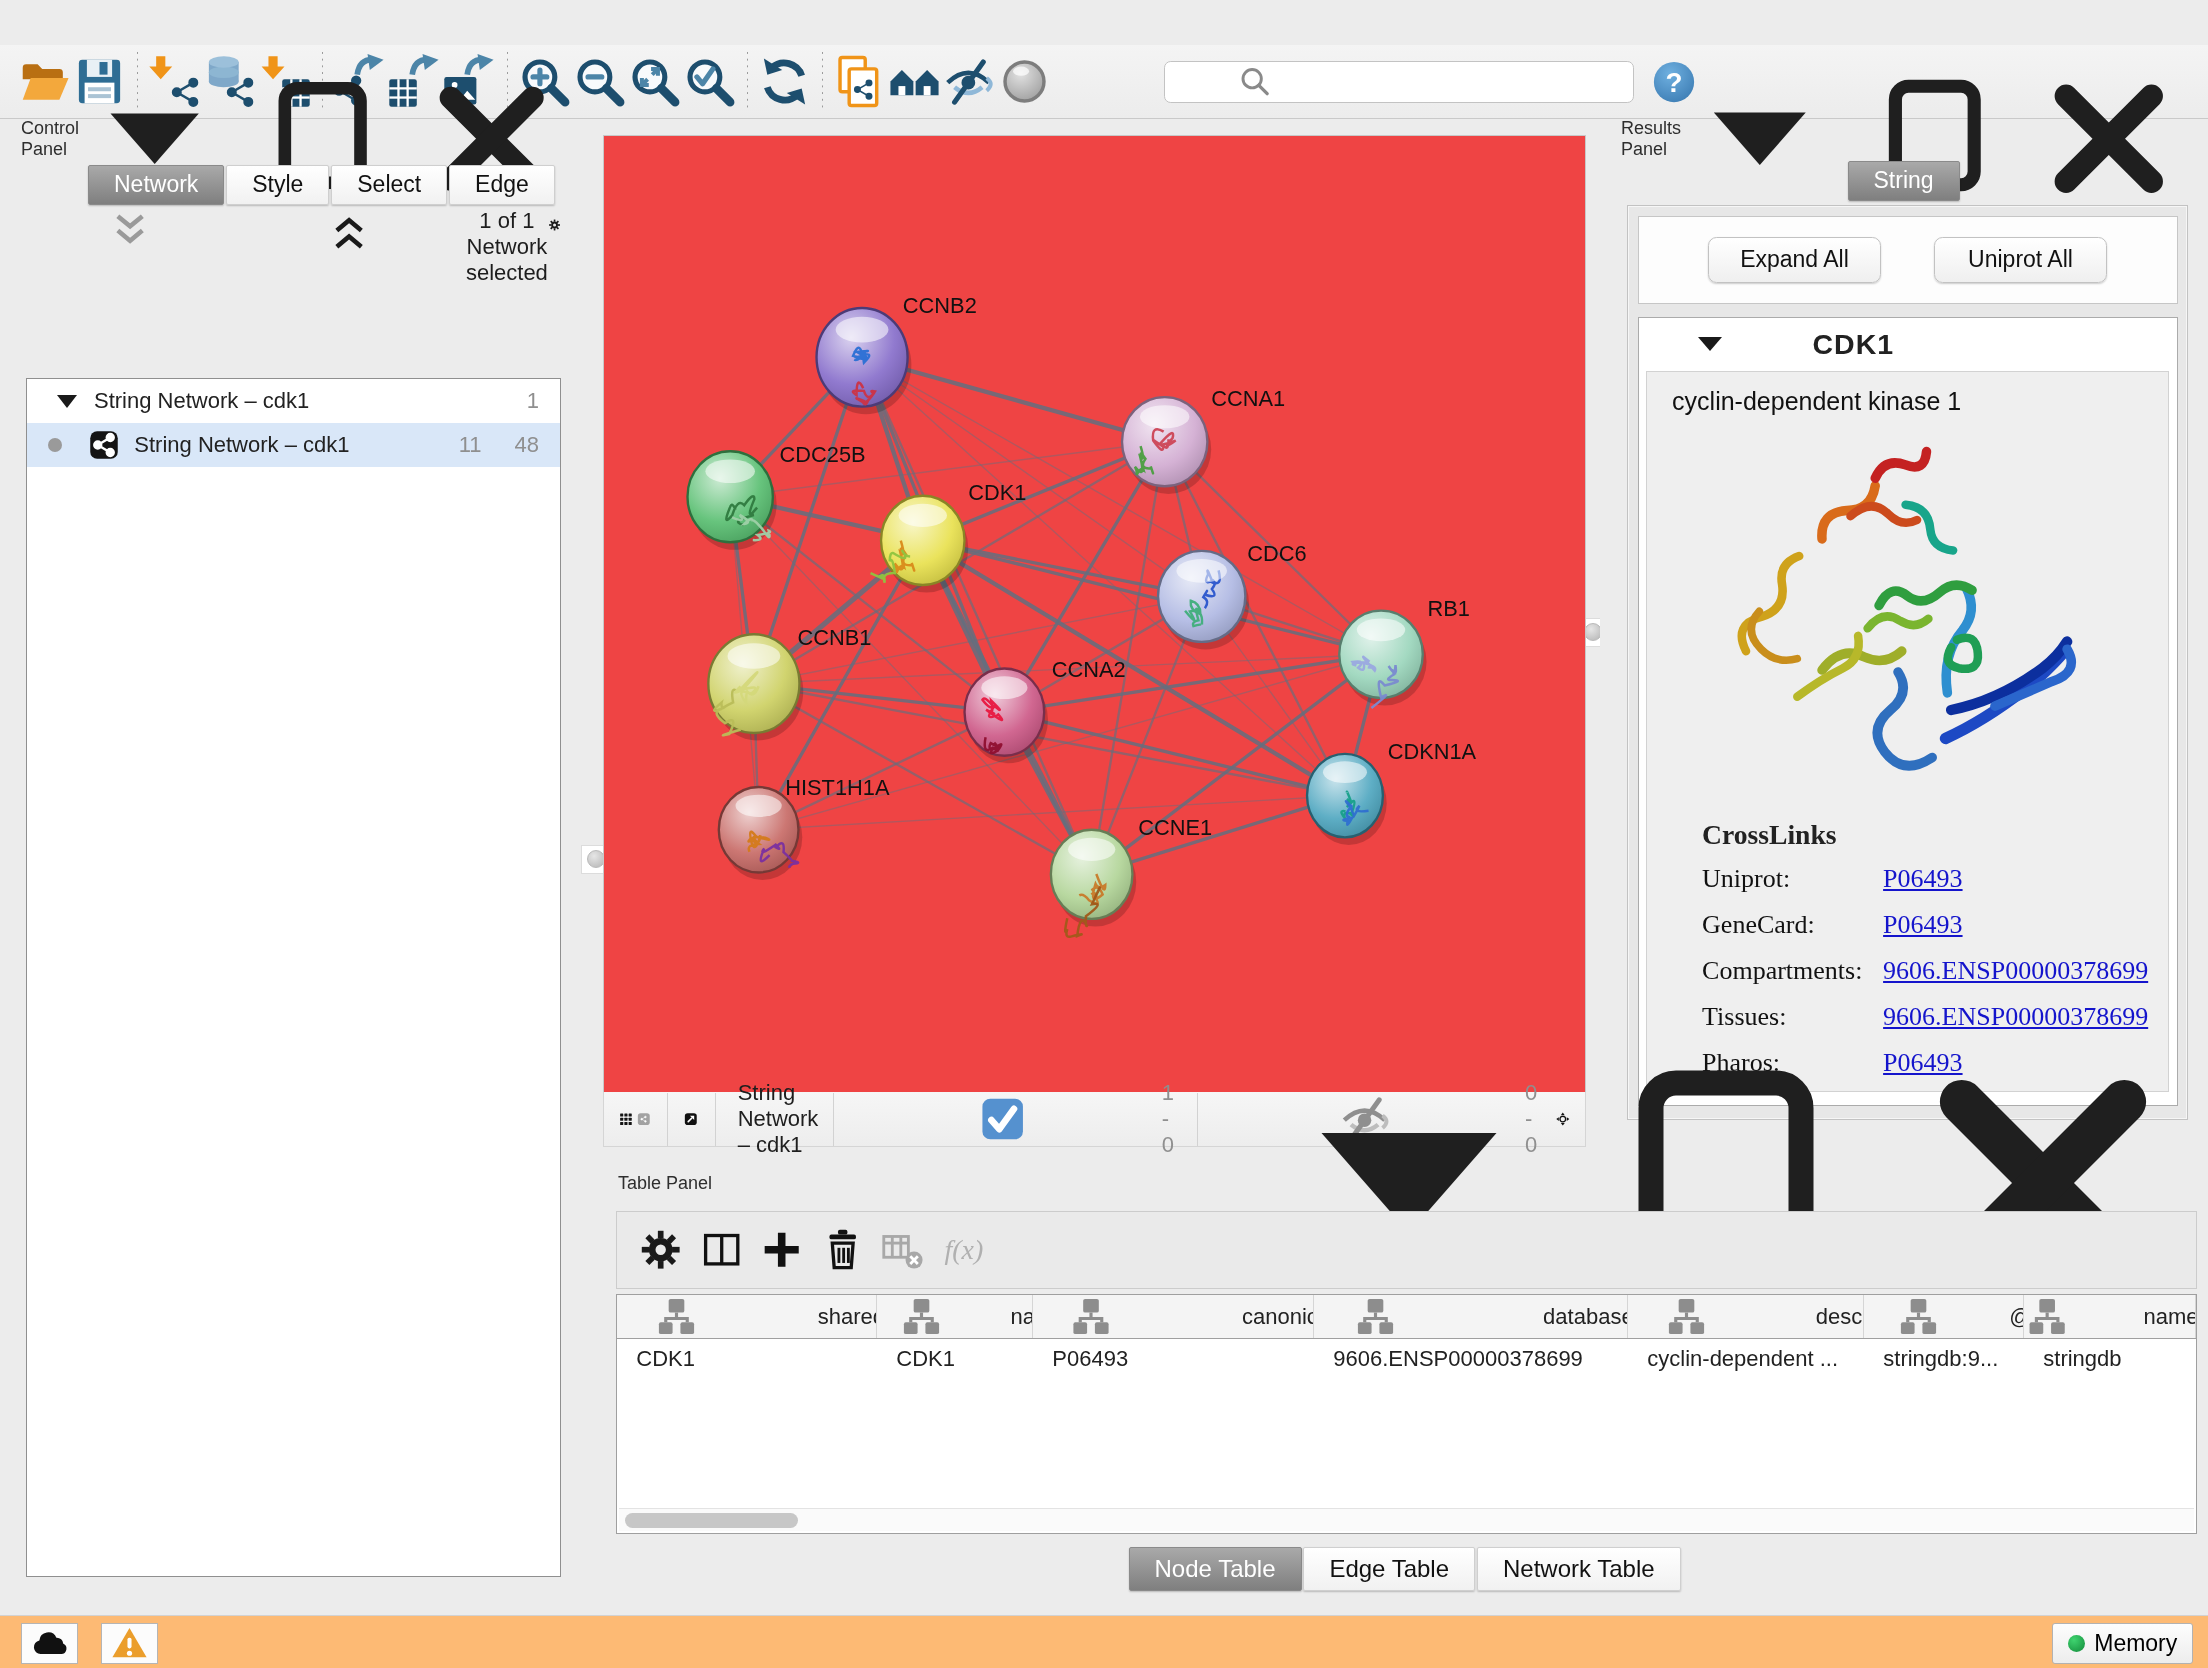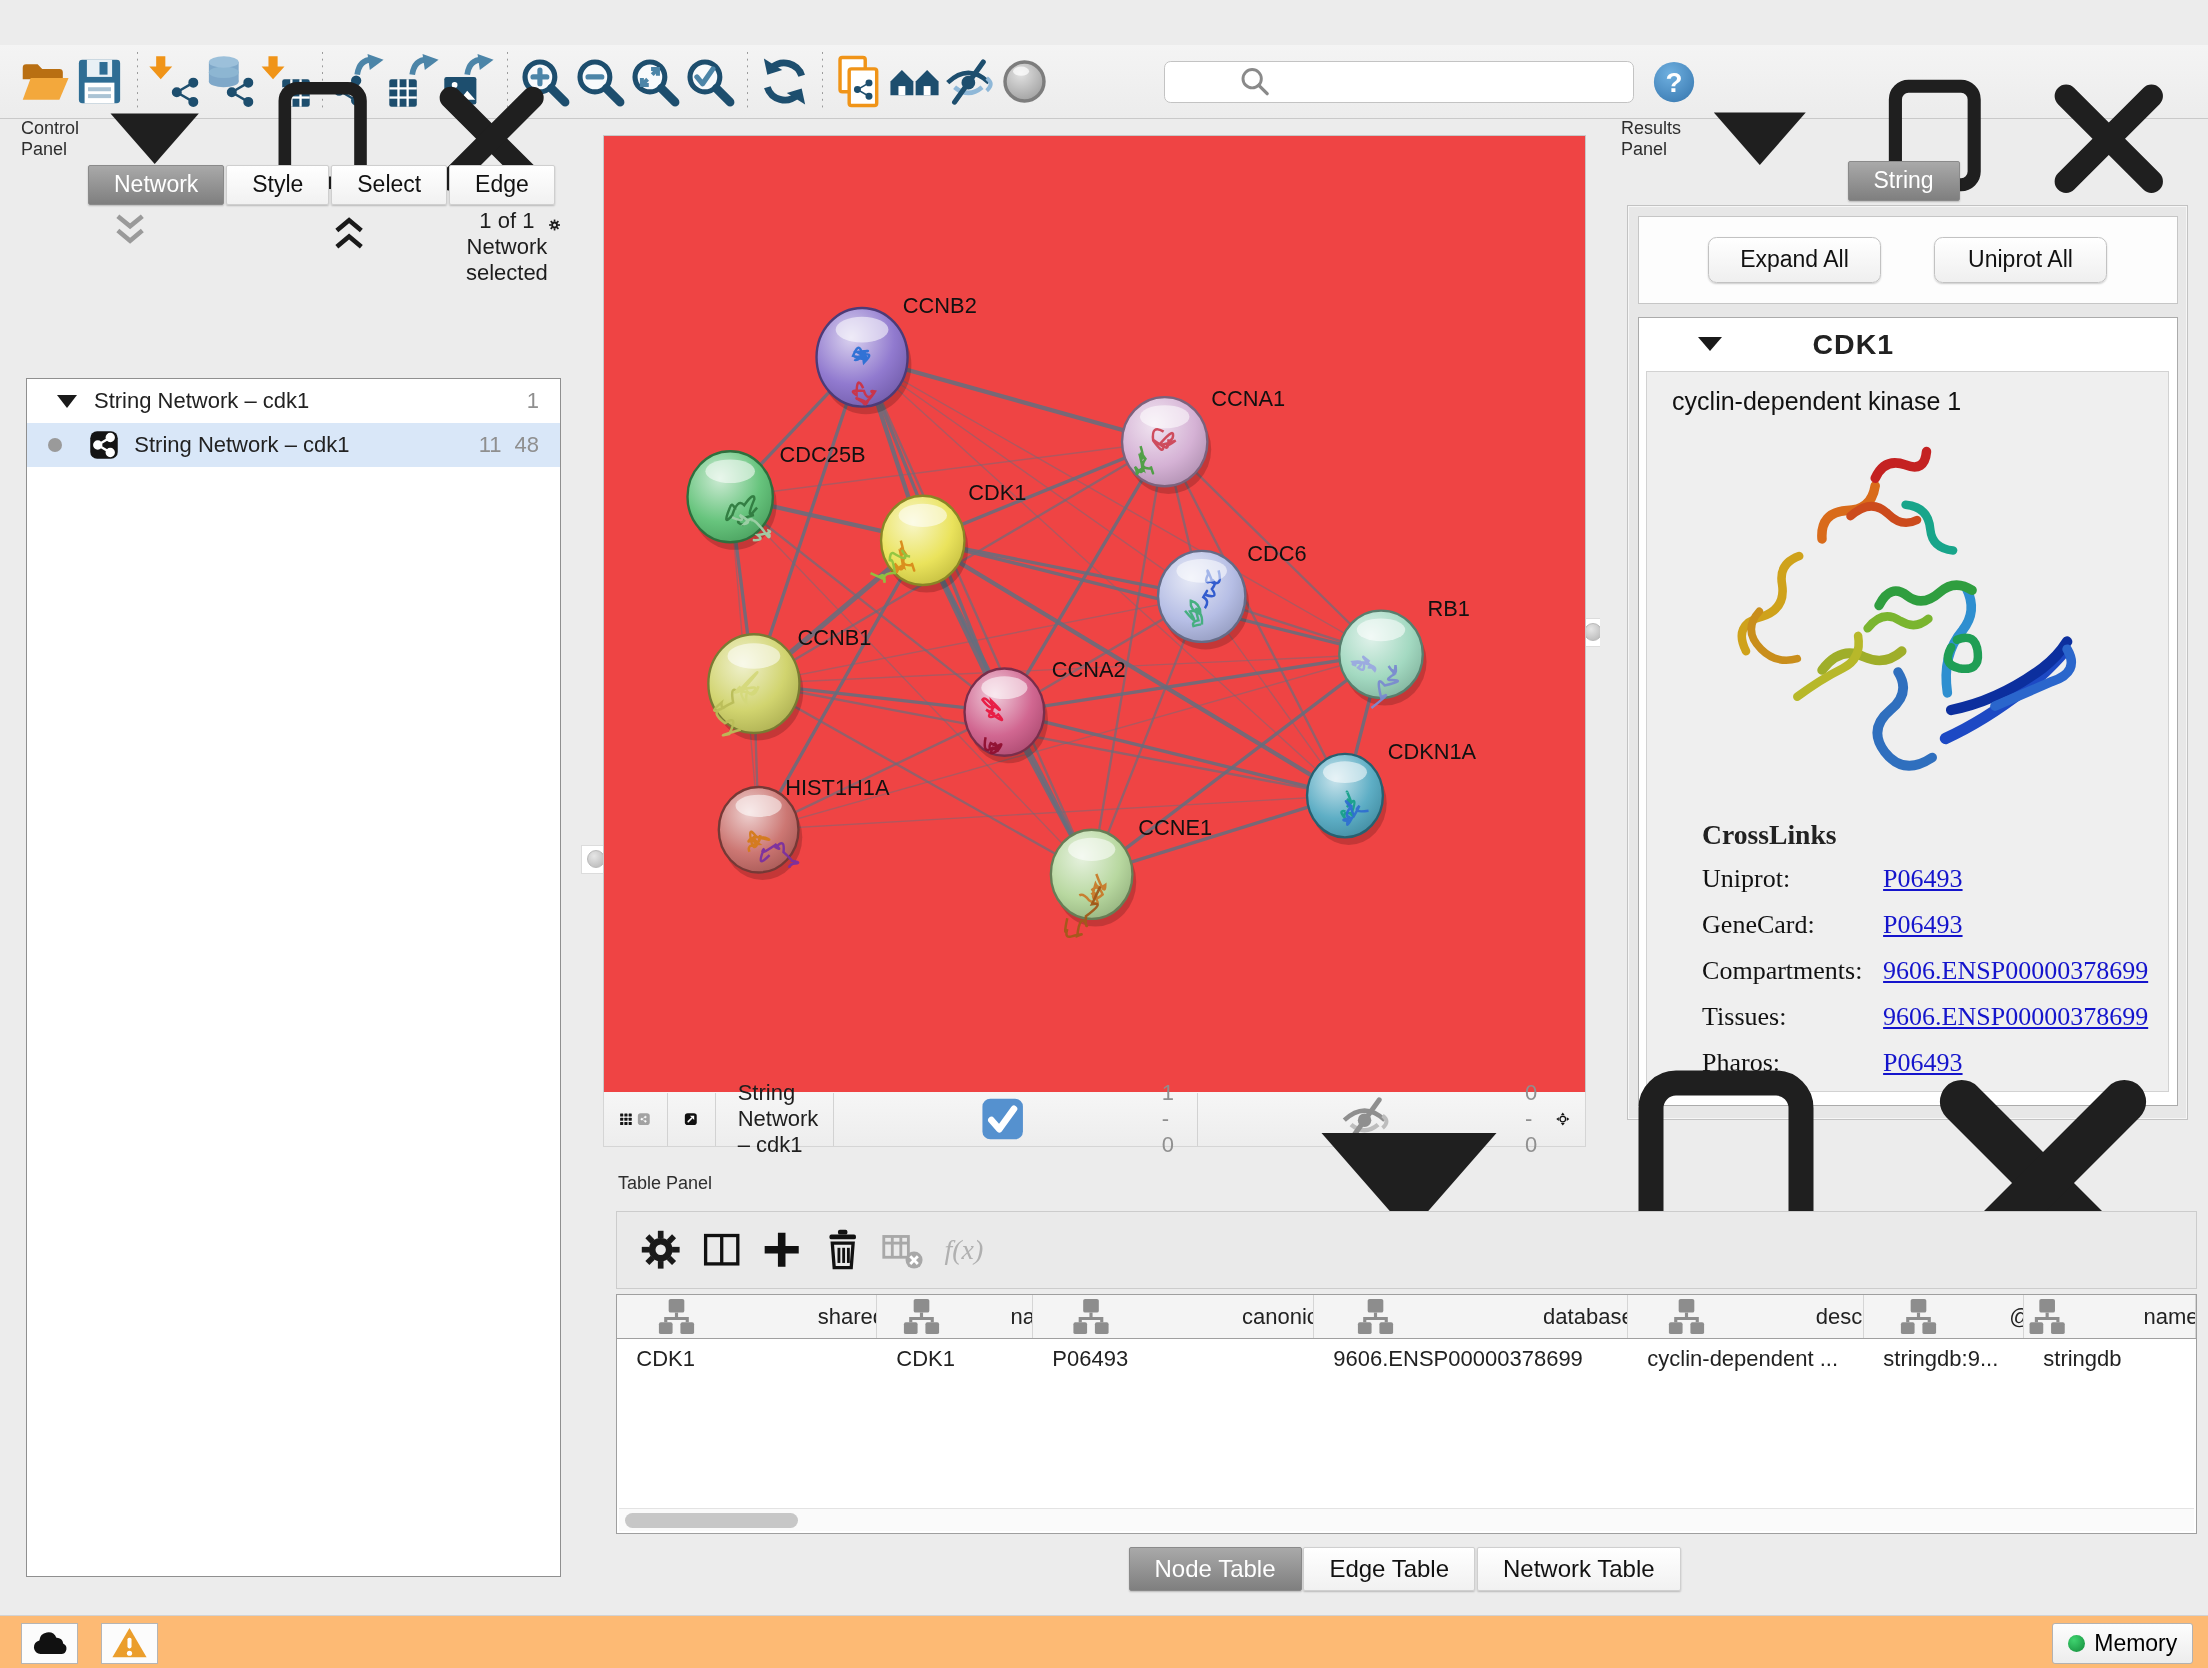--- a/index.html
+++ b/index.html
@@ -55,21 +55,21 @@
   #cp-gear svg { width:32px; height:32px; }
   #net-tree { position:absolute; left:26px; right:27px; top:259px; bottom:38px;
     background:#fff; border:1.9px solid #8f8f8f; }
   .tree-row { display:flex; align-items:center; height:44px; font-size:22px; }
   .tree-row .caret { width:0; height:0; border-left:10.5px solid transparent; border-right:10.5px solid transparent;
     border-top:13.3px solid #1a1a1a; margin:0 17px 0 30px; }
   .tree-count { margin-left:auto; color:#8f8f8f; padding-right:21px; }
   .tree-row.selected { background:#d9e7f8; }
   .sel-dot { width:14.3px; height:14.3px; border-radius:50%; background:#9a9a9a; margin:0 27px 0 21px; }
   .tree-row.selected svg.app-ic { width:30px; height:30px; margin-right:15px; }
-  .tree-counts2 { margin-left:auto; color:#8f8f8f; display:flex; gap:13px; padding-right:21px; }
+  .tree-counts2 { margin-left:auto; color:#8f8f8f; display:flex; gap:33px; padding-right:21px; }
 
   
   .vsplit { position:absolute; background:#ececec; }
   .split-handle { position:absolute; width:28.5px; height:28.5px; background:#fff; border:1px solid #dcdcdc;
     display:flex; align-items:center; justify-content:center; cursor:pointer; }
   .split-handle i { width:18px; height:18px; border-radius:50%;
     background:radial-gradient(circle at 38% 32%, #e6e6e6, #b4b4b4); border:1px solid #b9b9b9; display:block; }
   #hsplit { position:absolute; left:603px; top:1147px; width:1605px; height:16px; background:#ececec; }
   #hsplit .dot { position:absolute; left:793px; top:1.9px; width:16px; height:13.3px; border-radius:50%;
     background:radial-gradient(circle at 38% 32%, #e9e9e9, #bdbdbd); border:1px solid #c2c2c2; }

